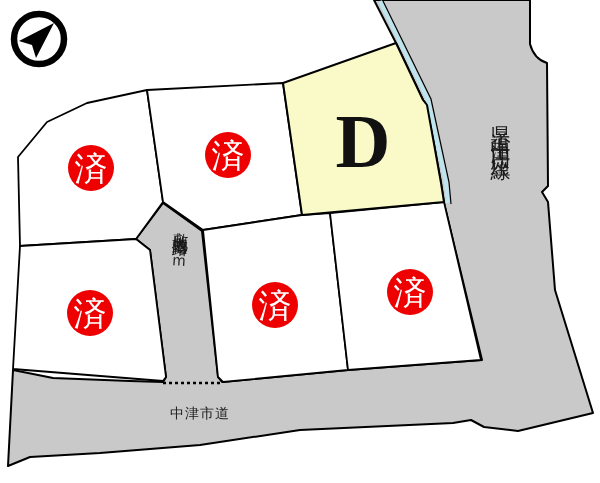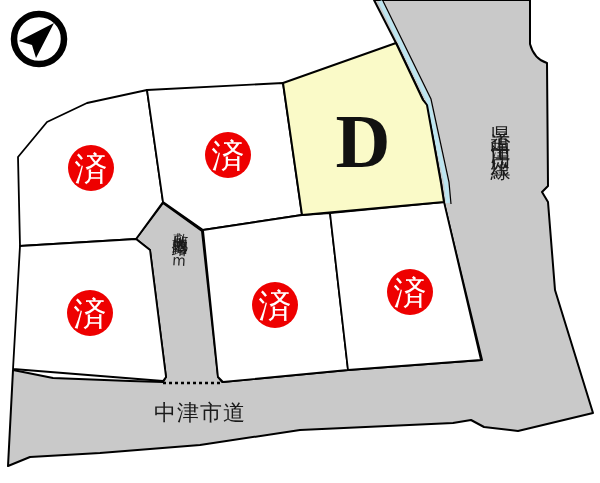--- a/index.html
+++ b/index.html
@@ -6,21 +6,21 @@
   #stage{position:relative;width:600px;height:483px;background:#ffffff;overflow:hidden;
          font-family:"Liberation Sans",sans-serif;}
   #plan-svg{position:absolute;left:0;top:0;}
   .vtext{position:absolute;writing-mode:vertical-rl;text-orientation:upright;
          color:#1a1a1a;font-family:"Liberation Sans",sans-serif;white-space:nowrap;}
   .road-label-pref{left:489px;top:110px;height:200px;width:26px;
          font-size:20px;letter-spacing:6px;}
   .road-label-internal{left:163px;top:220px;height:140px;width:24px;
          font-size:16px;letter-spacing:2px;transform:rotate(4deg);}
   .road-label-city{position:absolute;left:140px;top:400px;width:120px;text-align:center;
-         font-size:22px;line-height:26px;color:#1a1a1a;letter-spacing:1px;}
+         font-size:14px;line-height:26px;color:#1a1a1a;letter-spacing:1px;}
   .sold-badge{position:absolute;width:46px;height:46px;border-radius:50%;
          background:#ee0000;color:#ffffff;text-align:center;line-height:48px;
          font-size:33px;font-family:"Liberation Serif","DejaVu Serif",serif;}
   .lot-d-label{position:absolute;left:303px;top:98px;width:120px;height:86px;
          text-align:center;line-height:86px;font-size:76px;font-weight:bold;
          color:#111111;font-family:"Liberation Serif","DejaVu Serif",serif;}
   #compass{position:absolute;left:8px;top:8px;}
 </style>
 </head>
 <body>

